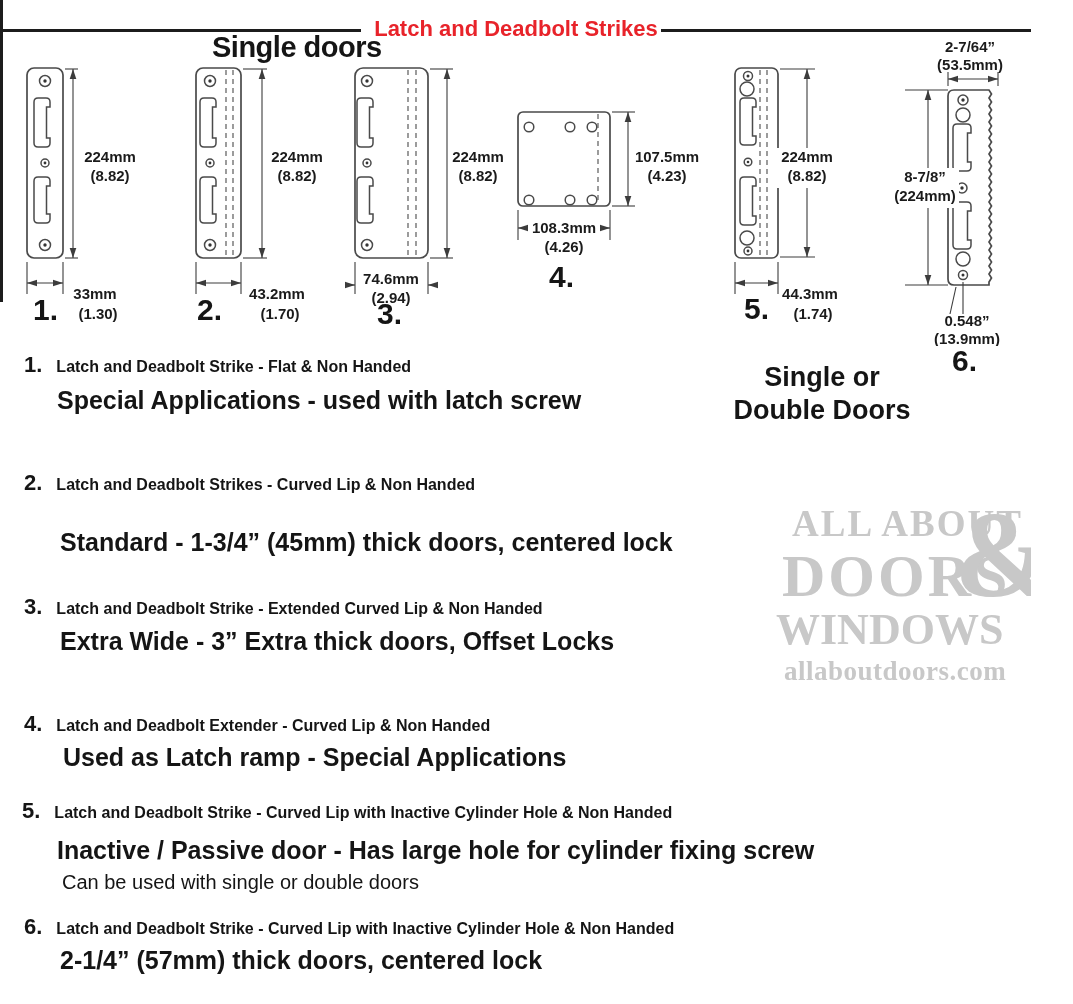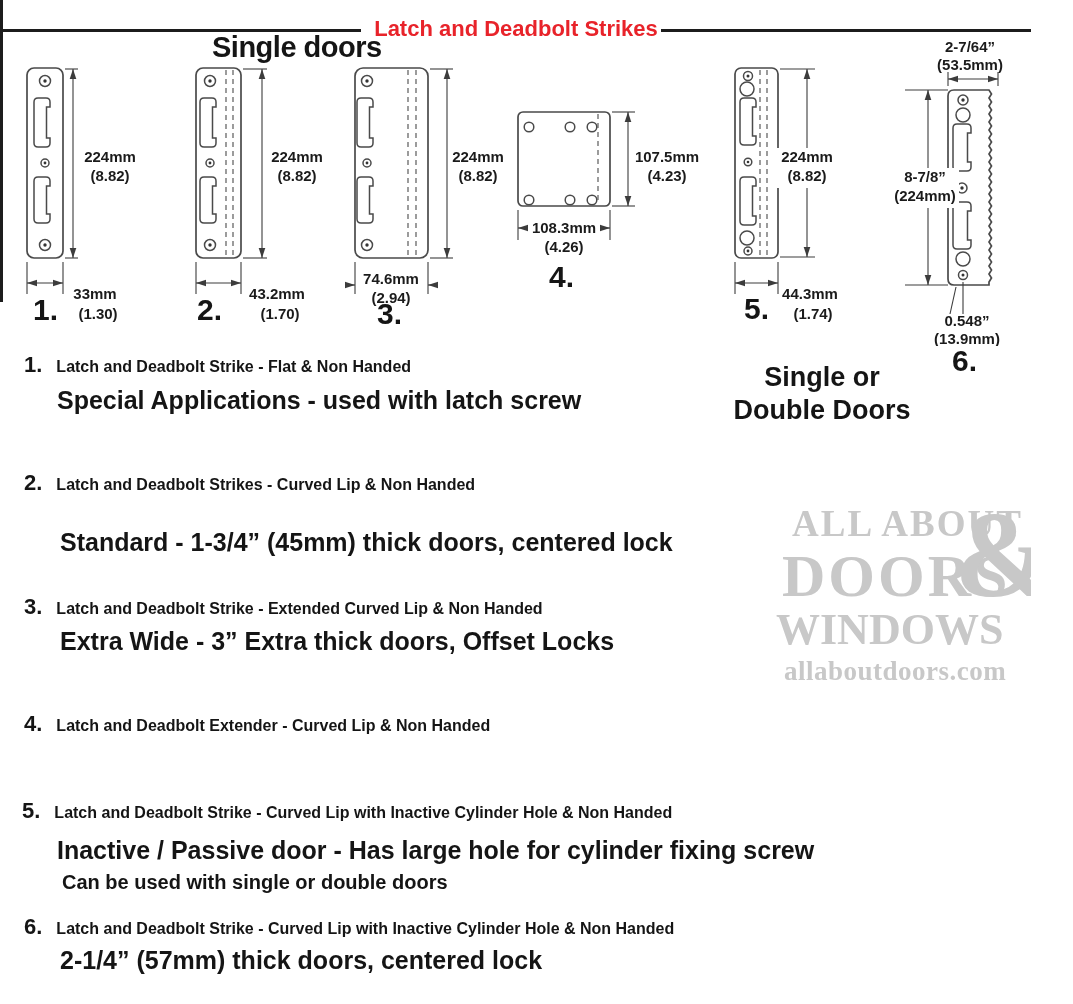--- a/index.html
+++ b/index.html
@@ -17,21 +17,21 @@
   .ln { stroke:#4a4a4a; stroke-width:1.5; fill:none; }
   .dash { stroke:#5a5a5a; stroke-width:1.2; fill:none; stroke-dasharray:5 4; }
   .dim { stroke:#3c3c3c; stroke-width:1.1; fill:none; }
   .arr { fill:#3c3c3c; stroke:none; }
   .dot { fill:#333; stroke:none; }
   .wbg { fill:#ffffff; stroke:none; }
   .item-head-row { display:flex; align-items:baseline; gap:14px; white-space:nowrap; }
   .item-num { font-size:22px; font-weight:bold; }
   .item-heading { font-size:16px; font-weight:bold; }
   .item-desc { font-size:25px; font-weight:bold; white-space:nowrap; }
-  .item-sub { font-size:20px; font-weight:bold; white-space:nowrap; }
+  .item-sub { font-size:20px; font-weight:normal; white-space:nowrap; }
   .watermark { color:#c8c8c8; font-family:"Liberation Serif", serif; font-weight:bold; width:248px; }
   .wm-l1 { font-size:37px; letter-spacing:2px; padding-left:16px; line-height:1.1; }
   .wm-l2 { font-size:60px; letter-spacing:3px; padding-left:6px; line-height:1.05; }
   .wm-l3 { font-size:44px; letter-spacing:0; line-height:1.0; }
   .wm-l4 { font-size:27px; letter-spacing:0.5px; padding-left:8px; margin-top:4px; line-height:1.15; }
   .wm-amp { position:absolute; left:178px; top:-10px; font-size:122px; line-height:1; }
 </style>
 </head>
 <body>
 
@@ -326,20 +326,21 @@
   <div class="abs item-head-row" style="left:24px;top:594px;">
     <span class="item-num">3.</span>
     <span class="item-heading">Latch and Deadbolt Strike - Extended Curved Lip &amp; Non Handed</span>
   </div>
   <div class="abs item-desc" style="left:60px;top:627px;">Extra Wide  -  3” Extra thick doors, Offset Locks</div>
 
   <div class="abs item-head-row" style="left:24px;top:711px;">
     <span class="item-num">4.</span>
     <span class="item-heading">Latch and Deadbolt Extender - Curved Lip &amp; Non Handed</span>
   </div>
+  <div class="abs item-desc" style="left:63px;top:743px;">Used as Latch ramp - Special Applications</div>
 
   <div class="abs item-head-row" style="left:22px;top:798px;">
     <span class="item-num">5.</span>
     <span class="item-heading">Latch and Deadbolt Strike - Curved Lip with Inactive Cylinder Hole &amp; Non Handed</span>
   </div>
   <div class="abs item-desc" style="left:57px;top:836px;">Inactive / Passive door - Has large hole for cylinder fixing screw</div>
   <div class="abs item-sub" style="left:62px;top:871px;">Can be used with single or double doors</div>
 
   <div class="abs item-head-row" style="left:24px;top:914px;">
     <span class="item-num">6.</span>

